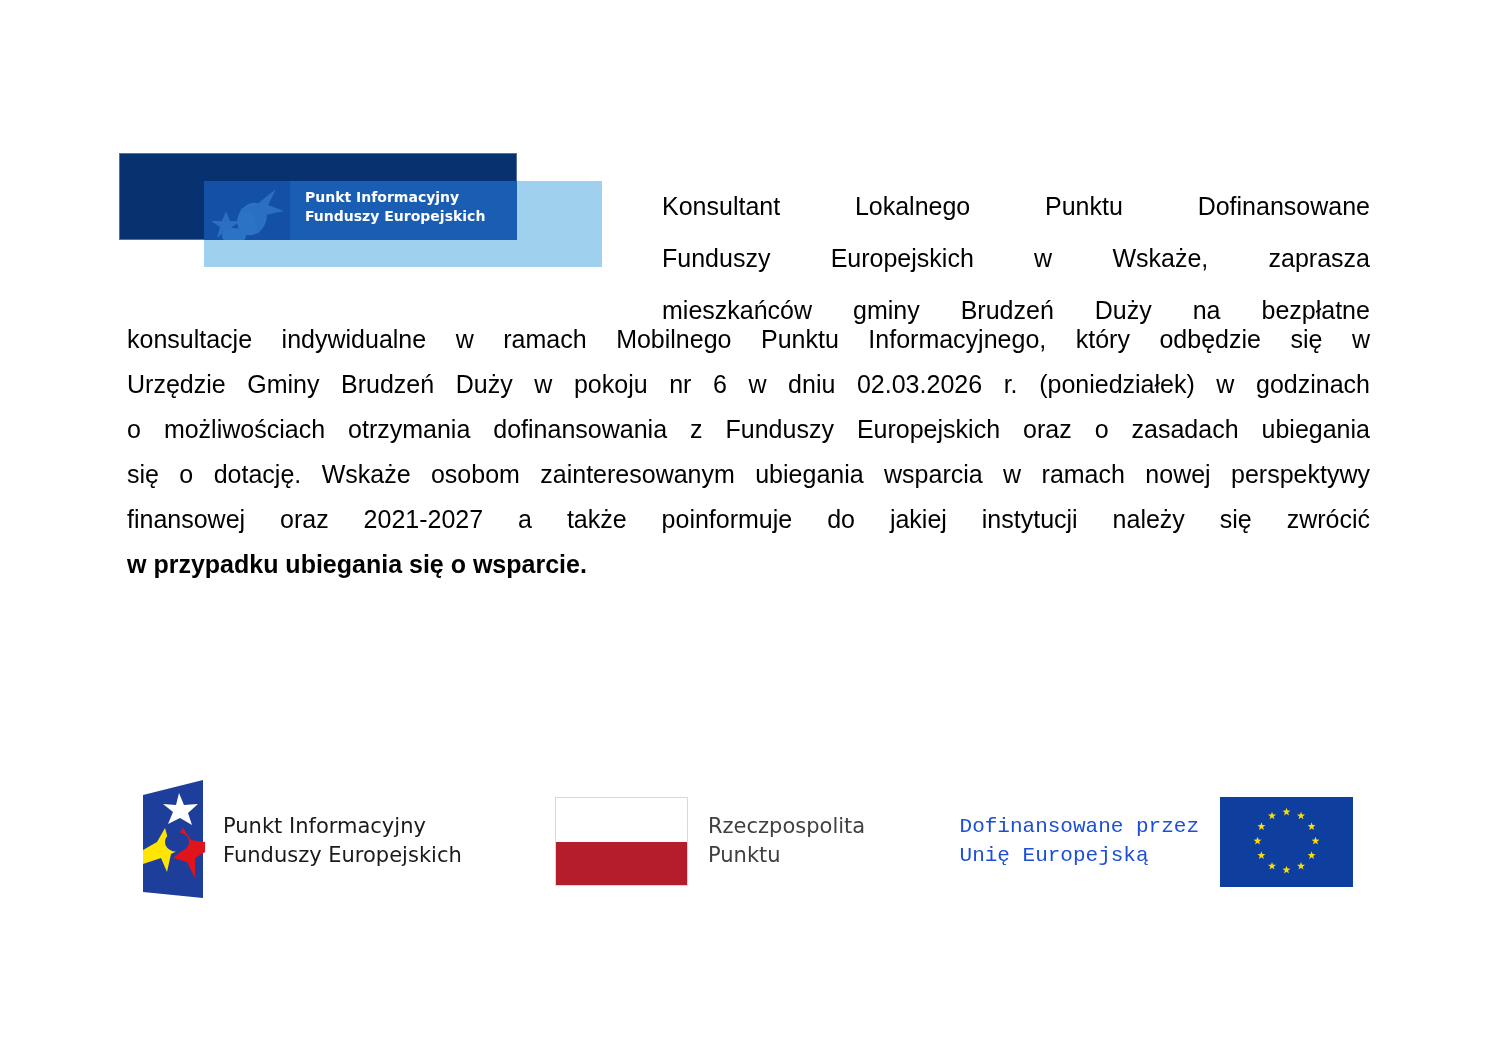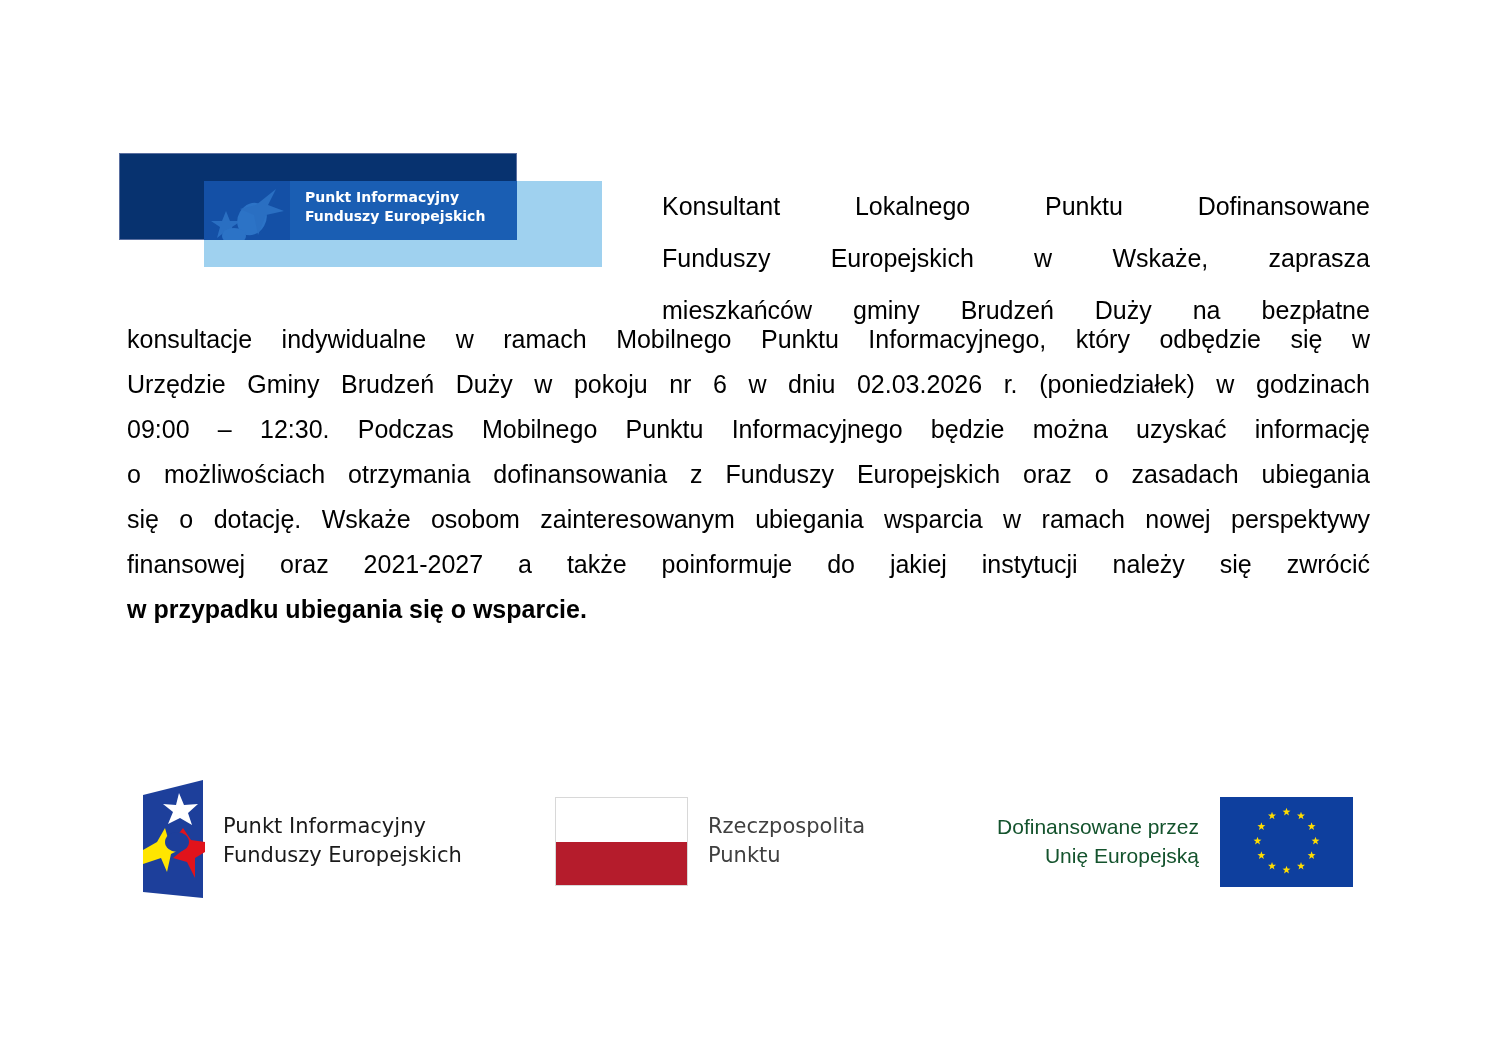--- a/index.html
+++ b/index.html
@@ -23,21 +23,21 @@
 
   
   .fe-logo { position: absolute; left: 143px; top: 780px; width: 62px; height: 118px; }
   .fe-text { position: absolute; left: 223px; top: 812px; font-family: "DejaVu Sans", sans-serif; font-size: 21px; line-height: 29px; color: #1a1a1a; white-space: nowrap; }
 
   .pl-flag { position: absolute; left: 555px; top: 797px; width: 133px; height: 89px; border: 1px solid #d8d8d8; box-sizing: border-box; }
   .pl-white { position: absolute; left: 0; top: 0; width: 100%; height: 50%; background: #ffffff; }
   .pl-red { position: absolute; left: 0; top: 50%; width: 100%; height: 50%; background: #b51c2c; }
   .pl-text { position: absolute; left: 708px; top: 812px; font-family: "DejaVu Sans", sans-serif; font-size: 21px; line-height: 29px; color: #404040; white-space: nowrap; }
 
-  .eu-text { position: absolute; right: 298px; top: 812px; font-family: Liberation Sans, sans-serif; font-size: 21px; line-height: 29px; color: #14532d; text-align: right; white-space: nowrap; }
+  .eu-text { position: absolute; right: 298px; top: 812px; font-family: Liberation Mono, monospace; font-size: 21px; line-height: 29px; color: #1d4ed8; white-space: nowrap; }
   .eu-flag { position: absolute; left: 1220px; top: 797px; width: 133px; height: 90px; background: #0e3f9e; }
 </style>
 </head>
 <body>
 
 <div class="top-logo">
   <div class="tl-navy"></div>
   <div class="tl-light"></div>
   <div class="tl-mid"></div>
   <div class="tl-stars">
@@ -74,21 +74,20 @@
     <span>Brudzeń</span>
     <span>Duży</span>
     <span>na</span>
     <span>bezpłatne</span>
   </div>
 </div>
 
 <div class="text-block main">
   <div class="line">konsultacje indywidualne w ramach Mobilnego Punktu Informacyjnego, który odbędzie się w</div>
   <div class="line">Urzędzie Gminy Brudzeń Duży w pokoju nr 6 w dniu 02.03.2026 r. (poniedziałek) w godzinach</div>
-  <div class="line">09:00 – 12:30. Podczas Mobilnego Punktu Informacyjnego będzie można uzyskać informację</div>
   <div class="line">o możliwościach otrzymania dofinansowania z Funduszy Europejskich oraz o zasadach ubiegania</div>
   <div class="line">się o dotację. Wskaże osobom zainteresowanym ubiegania wsparcia w ramach nowej perspektywy</div>
   <div class="line">finansowej oraz 2021-2027 a także poinformuje do jakiej instytucji należy się zwrócić</div>
   <div class="line last">w przypadku ubiegania się o wsparcie.</div>
 </div>
 
 <div class="fe-logo">
   <svg width="62" height="118" viewBox="0 0 62 118">
     <polygon points="0,15 60,0 60,118 0,112" fill="#1d3f9b"></polygon>
     <polygon points="36,13 41,25 55,24 45,33 49,45 37,38 25,44 30,32 20,24 33,25" fill="#ffffff"></polygon>

